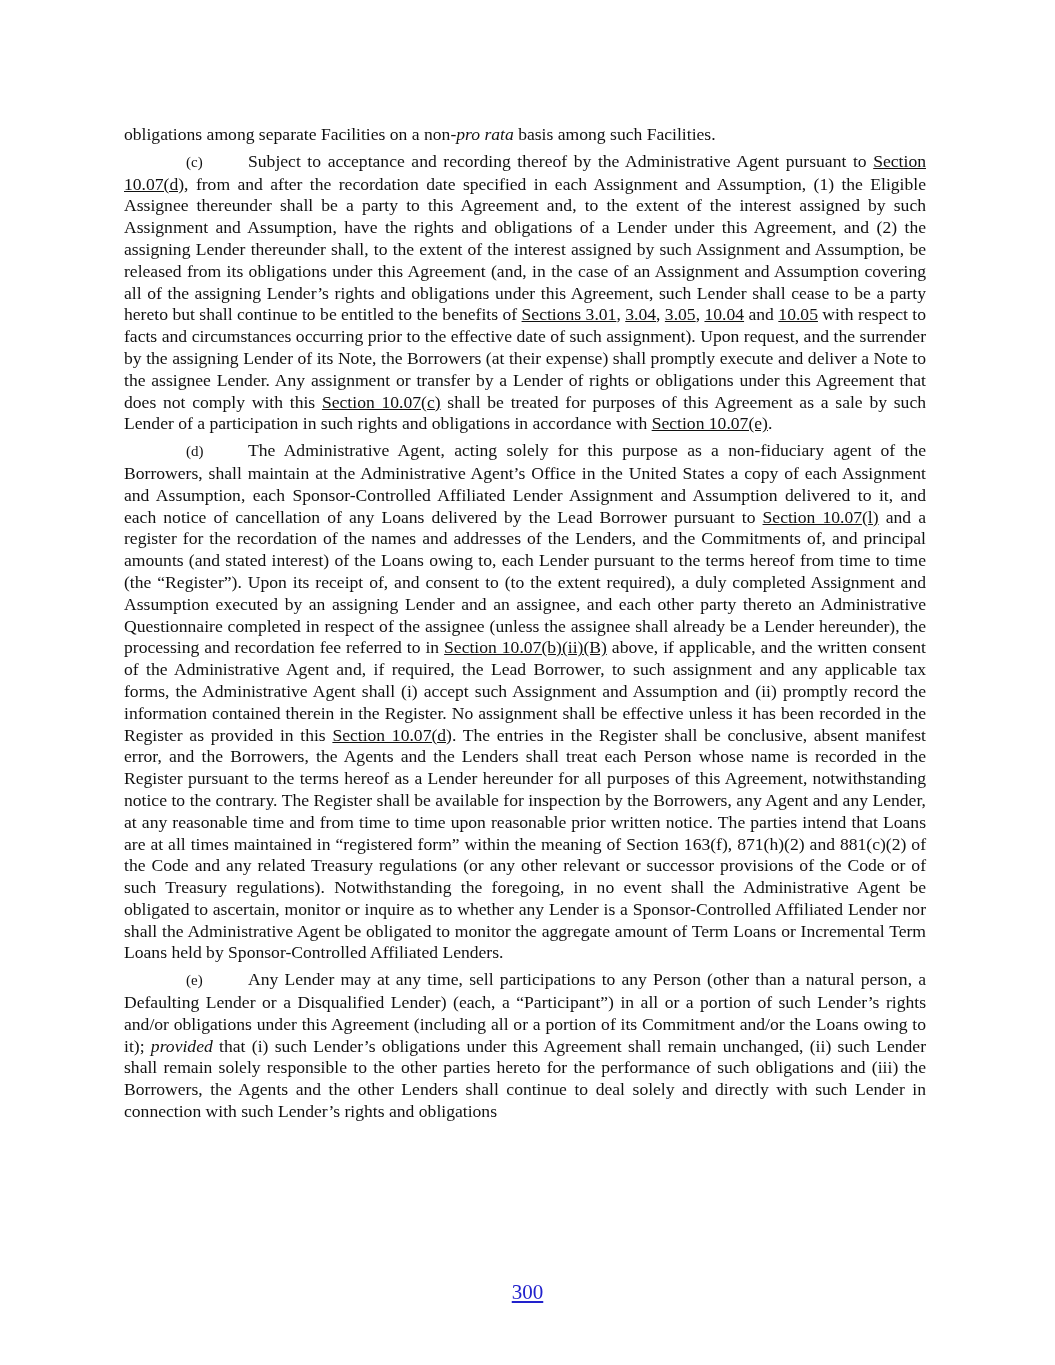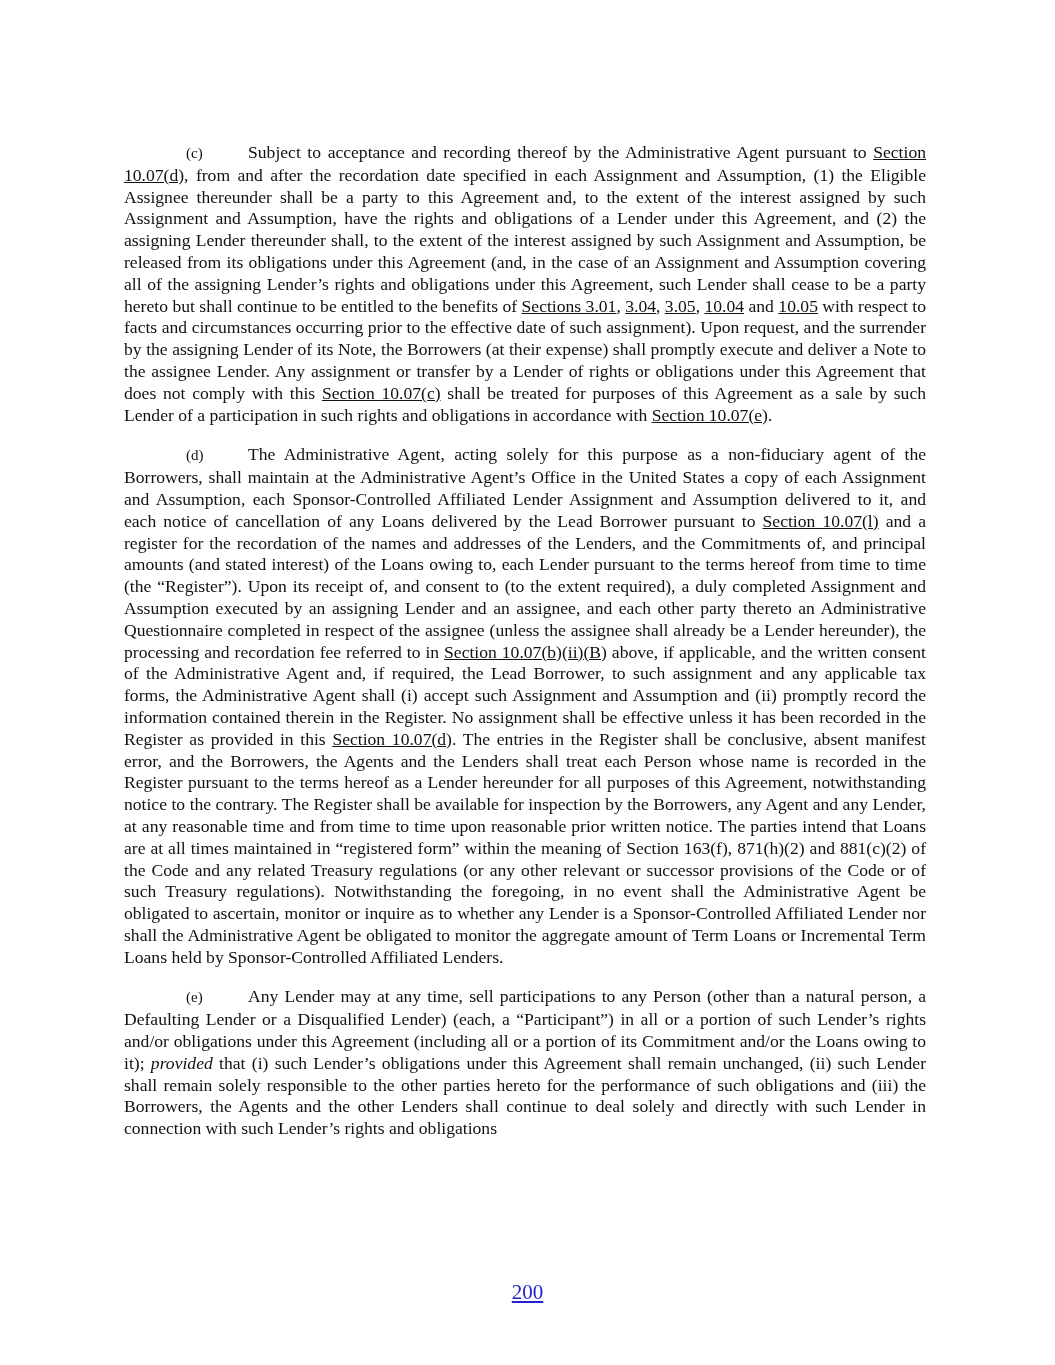--- a/index.html
+++ b/index.html
@@ -3,40 +3,41 @@
 <meta charset="utf-8">
 <style>
   html, body { margin: 0; padding: 0; background: #ffffff; }
   body { width: 1055px; height: 1365px; position: relative; overflow: hidden; }
   .page {
     position: absolute; left: 124px; top: 124px; width: 802px;
     font-family: "Liberation Serif", "DejaVu Serif", serif;
     font-size: 17.6px; line-height: 21.8px; color: #111111;
   }
   p { margin: 0; text-align: justify; }
-  p.gap { margin-top: 18px; }
+  p.gap { margin-top: 5px; }
   .indent { display: inline-block; width: 62px; }
   .label { display: inline-block; width: 62px; font-size: 15px; }
   .ref { text-decoration: underline; }
   b { font-weight: normal; }
   .pagenum {
     position: absolute; left: 0; right: 0; top: 1280px; text-align: center;
     font-family: "Liberation Serif", "DejaVu Serif", serif; font-size: 21px;
   }
   .pagenum a { color: #2222cc; text-decoration: underline; }
 </style>
 </head>
 <body>
 
 <div class="page">
 
+  <p><span>obligations among separate Facilities on a non-</span><i>pro rata</i><span> basis among such Facilities.</span></p>
 
   <p class="gap"><span class="indent"></span><span class="label">(c)</span><span>Subject to acceptance and recording thereof by the Administrative Agent pursuant to </span><span class="ref">Section 10.07(d)</span><span>, from and after the recordation date specified in each Assignment and Assumption, (1) the Eligible Assignee thereunder shall be a party to this Agreement and, to the extent of the interest assigned by such Assignment and Assumption, have the rights and obligations of a Lender under this Agreement, and (2) the assigning Lender thereunder shall, to the extent of the interest assigned by such Assignment and Assumption, be released from its obligations under this Agreement (and, in the case of an Assignment and Assumption covering all of the assigning Lender’s rights and obligations under this Agreement, such Lender shall cease to be a party hereto but shall continue to be entitled to the benefits of </span><span class="ref">Sections 3.01</span><span>, </span><span class="ref">3.04</span><span>, </span><span class="ref">3.05</span><span>, </span><span class="ref">10.04</span><span> and </span><span class="ref">10.05</span><span> with respect to facts and circumstances occurring prior to the effective date of such assignment).  Upon request, and the surrender by the assigning Lender of its Note, the Borrowers (at their expense) shall promptly execute and deliver a Note to the assignee Lender.  Any assignment or transfer by a Lender of rights or obligations under this Agreement that does not comply with this </span><span class="ref">Section 10.07(c)</span><span> shall be treated for purposes of this Agreement as a sale by such Lender of a participation in such rights and obligations in accordance with </span><span class="ref">Section 10.07(e)</span><span>.</span></p>
 
   <p class="gap"><span class="indent"></span><span class="label">(d)</span><span>The Administrative Agent, acting solely for this purpose as a non-fiduciary agent of the Borrowers, shall maintain at the Administrative Agent’s Office in the United States a copy of each Assignment and Assumption, each Sponsor-Controlled Affiliated Lender Assignment and Assumption delivered to it, and each notice of cancellation of any Loans delivered by the Lead Borrower pursuant to </span><span class="ref">Section 10.07(l)</span><span> and a register for the recordation of the names and addresses of the Lenders, and the Commitments of, and principal amounts (and stated interest) of the Loans owing to, each Lender pursuant to the terms hereof from time to time (the “</span><b>Register</b><span>”).  Upon its receipt of, and consent to (to the extent required), a duly completed Assignment and Assumption executed by an assigning Lender and an assignee, and each other party thereto an Administrative Questionnaire completed in respect of the assignee (unless the assignee shall already be a Lender hereunder), the processing and recordation fee referred to in </span><span class="ref">Section 10.07(b)(ii)(B)</span><span> above, if applicable, and the written consent of the Administrative Agent and, if required, the Lead Borrower, to such assignment and any applicable tax forms, the Administrative Agent shall (i) accept such Assignment and Assumption and (ii) promptly record the information contained therein in the Register.  No assignment shall be effective unless it has been recorded in the Register as provided in this </span><span class="ref">Section 10.07(d)</span><span>. The entries in the Register shall be conclusive, absent manifest error, and the Borrowers, the Agents and the Lenders shall treat each Person whose name is recorded in the Register pursuant to the terms hereof as a Lender hereunder for all purposes of this Agreement, notwithstanding notice to the contrary.  The Register shall be available for inspection by the Borrowers, any Agent and any Lender, at any reasonable time and from time to time upon reasonable prior written notice.  The parties intend that Loans are at all times maintained in “registered form” within the meaning of Section 163(f), 871(h)(2) and 881(c)(2) of the Code and any related Treasury regulations (or any other relevant or successor provisions of the Code or of such Treasury regulations).  Notwithstanding the foregoing, in no event shall the Administrative Agent be obligated to ascertain, monitor or inquire as to whether any Lender is a Sponsor-Controlled Affiliated Lender nor shall the Administrative Agent be obligated to monitor the aggregate amount of Term Loans or Incremental Term Loans held by Sponsor-Controlled Affiliated Lenders.</span></p>
 
   <p class="gap"><span class="indent"></span><span class="label">(e)</span><span>Any Lender may at any time, sell participations to any Person (other than a natural person, a Defaulting Lender or a Disqualified Lender) (each, a “</span><b>Participant</b><span>”) in all or a portion of such Lender’s rights and/or obligations under this Agreement (including all or a portion of its Commitment and/or the Loans owing to it); </span><i>provided</i><span> that (i) such Lender’s obligations under this Agreement shall remain unchanged, (ii) such Lender shall remain solely responsible to the other parties hereto for the performance of such obligations and (iii) the Borrowers, the Agents and the other Lenders shall continue to deal solely and directly with such Lender in connection with such Lender’s rights and obligations</span></p>
 
 </div>
 
 <div class="pagenum">
-  <a>200</a>
+  <a>300</a>
 </div>
 
 </body></html>

